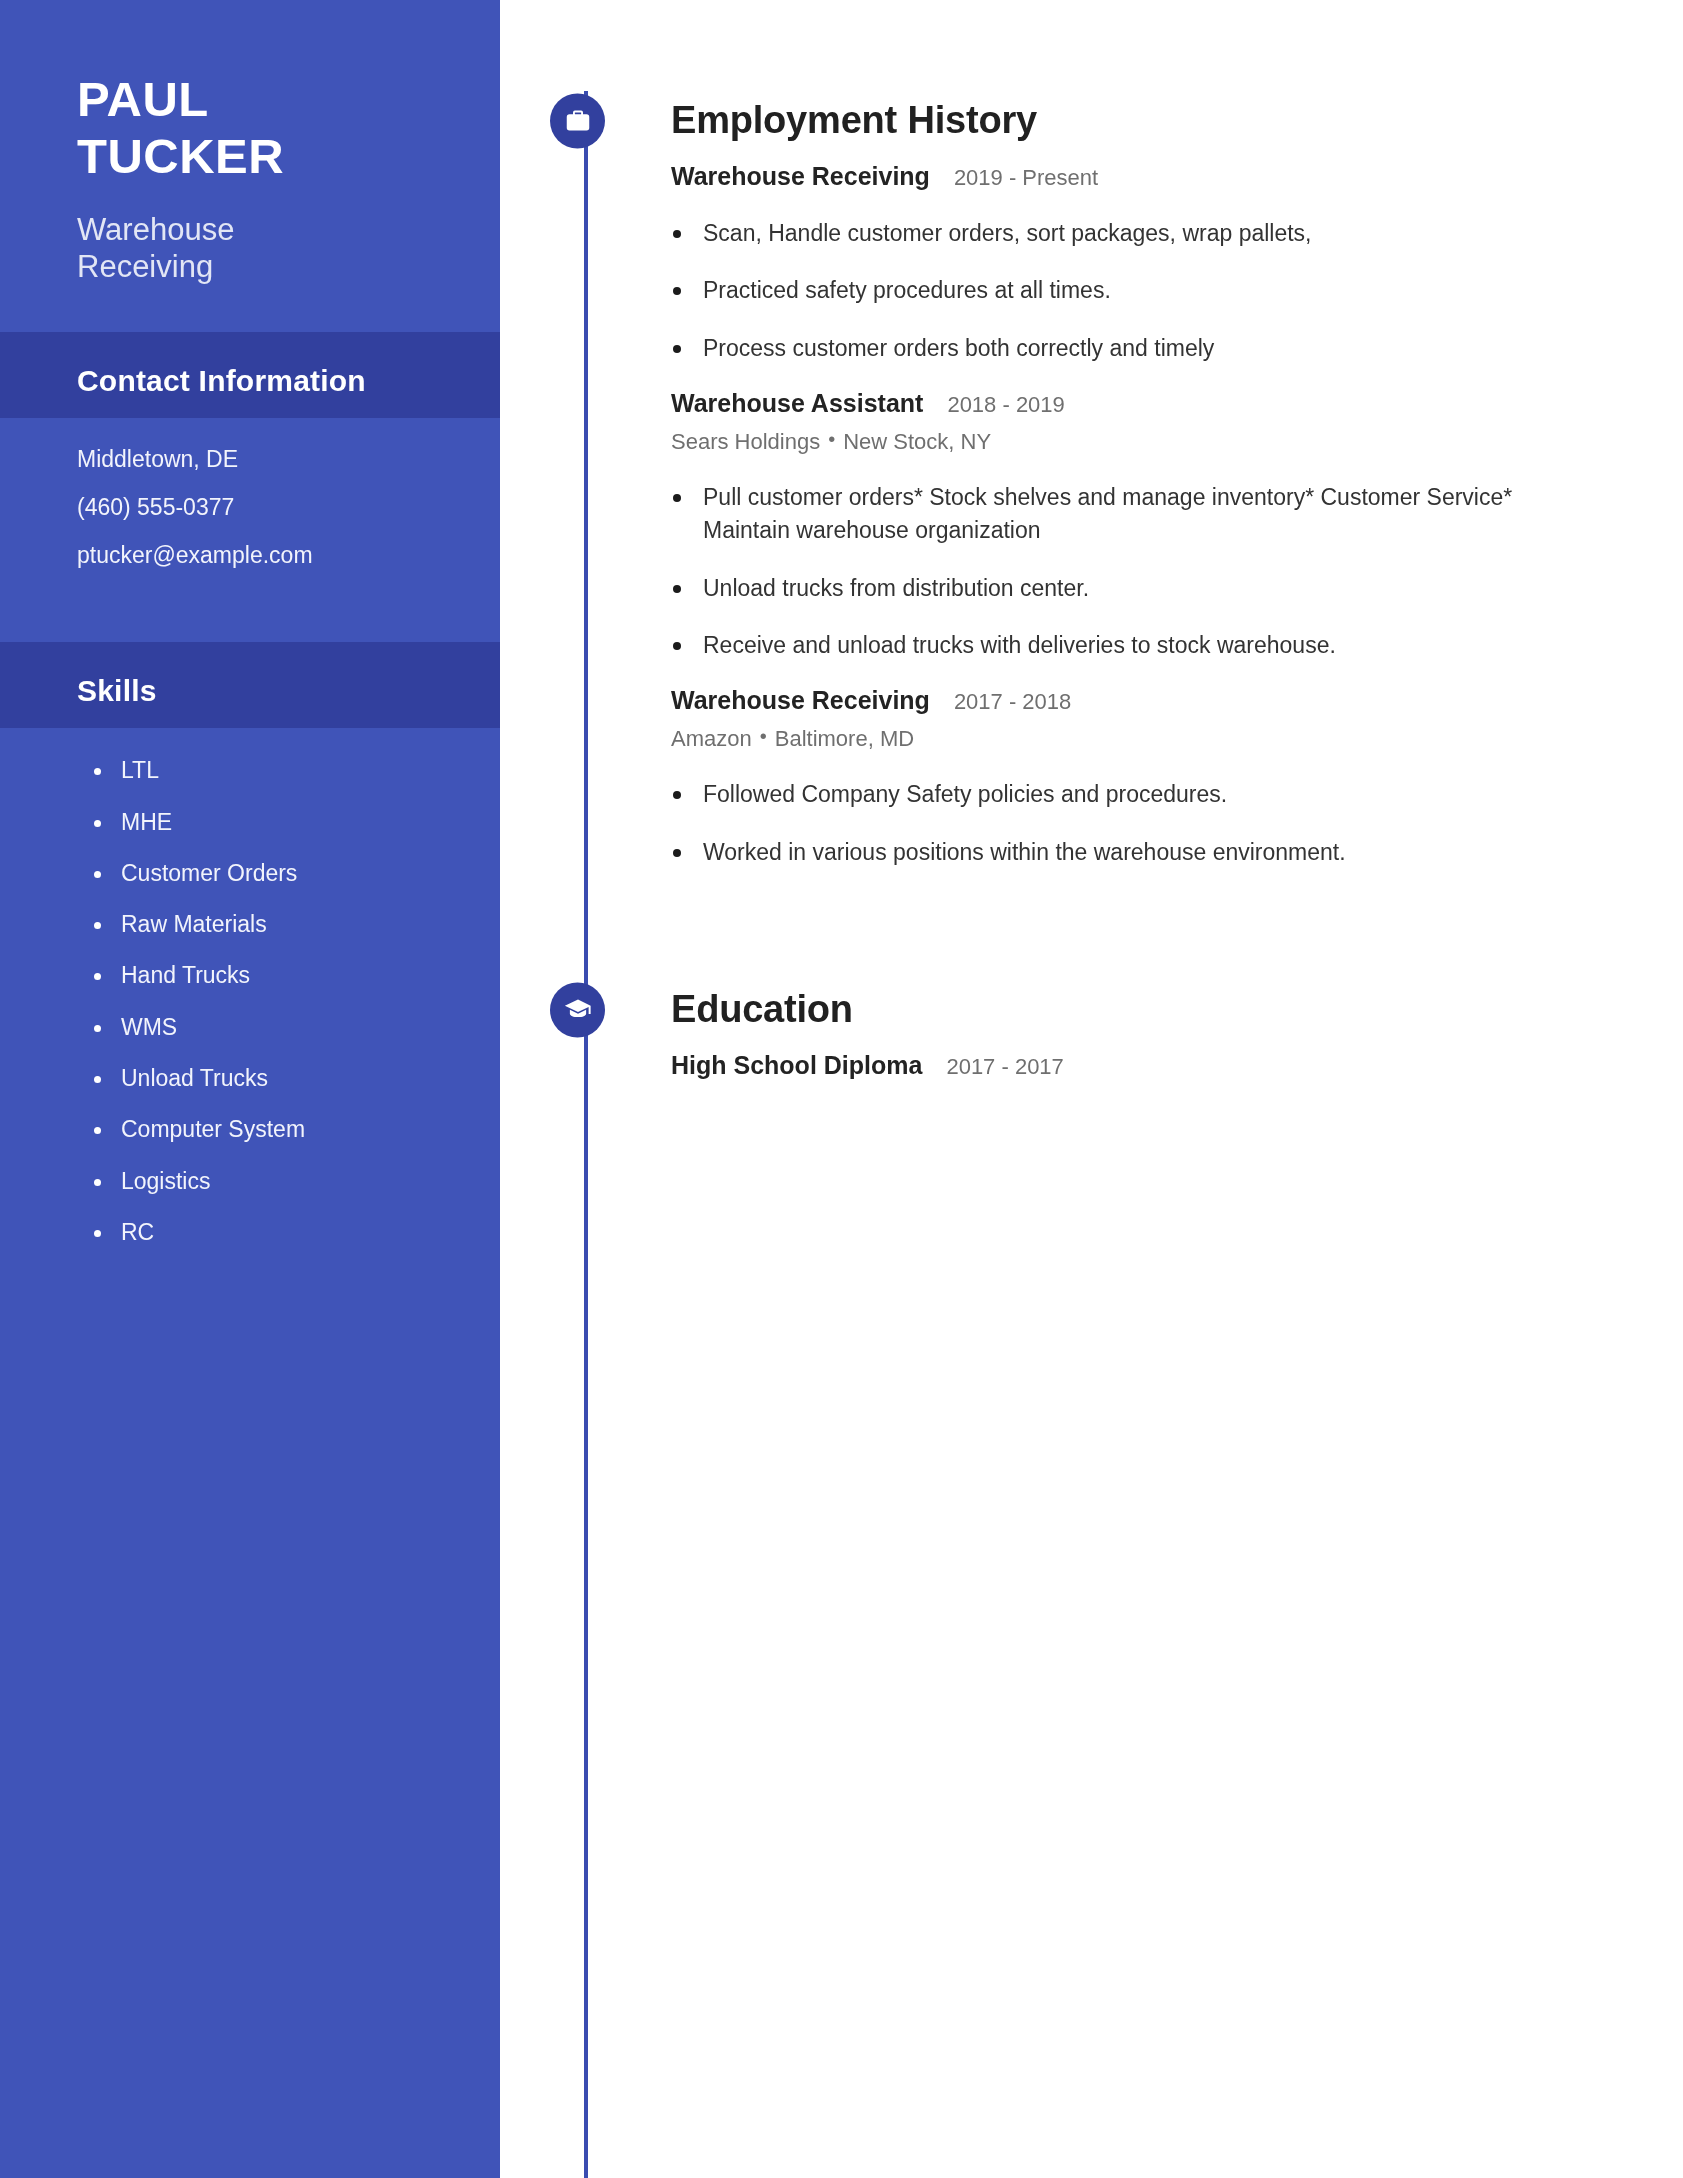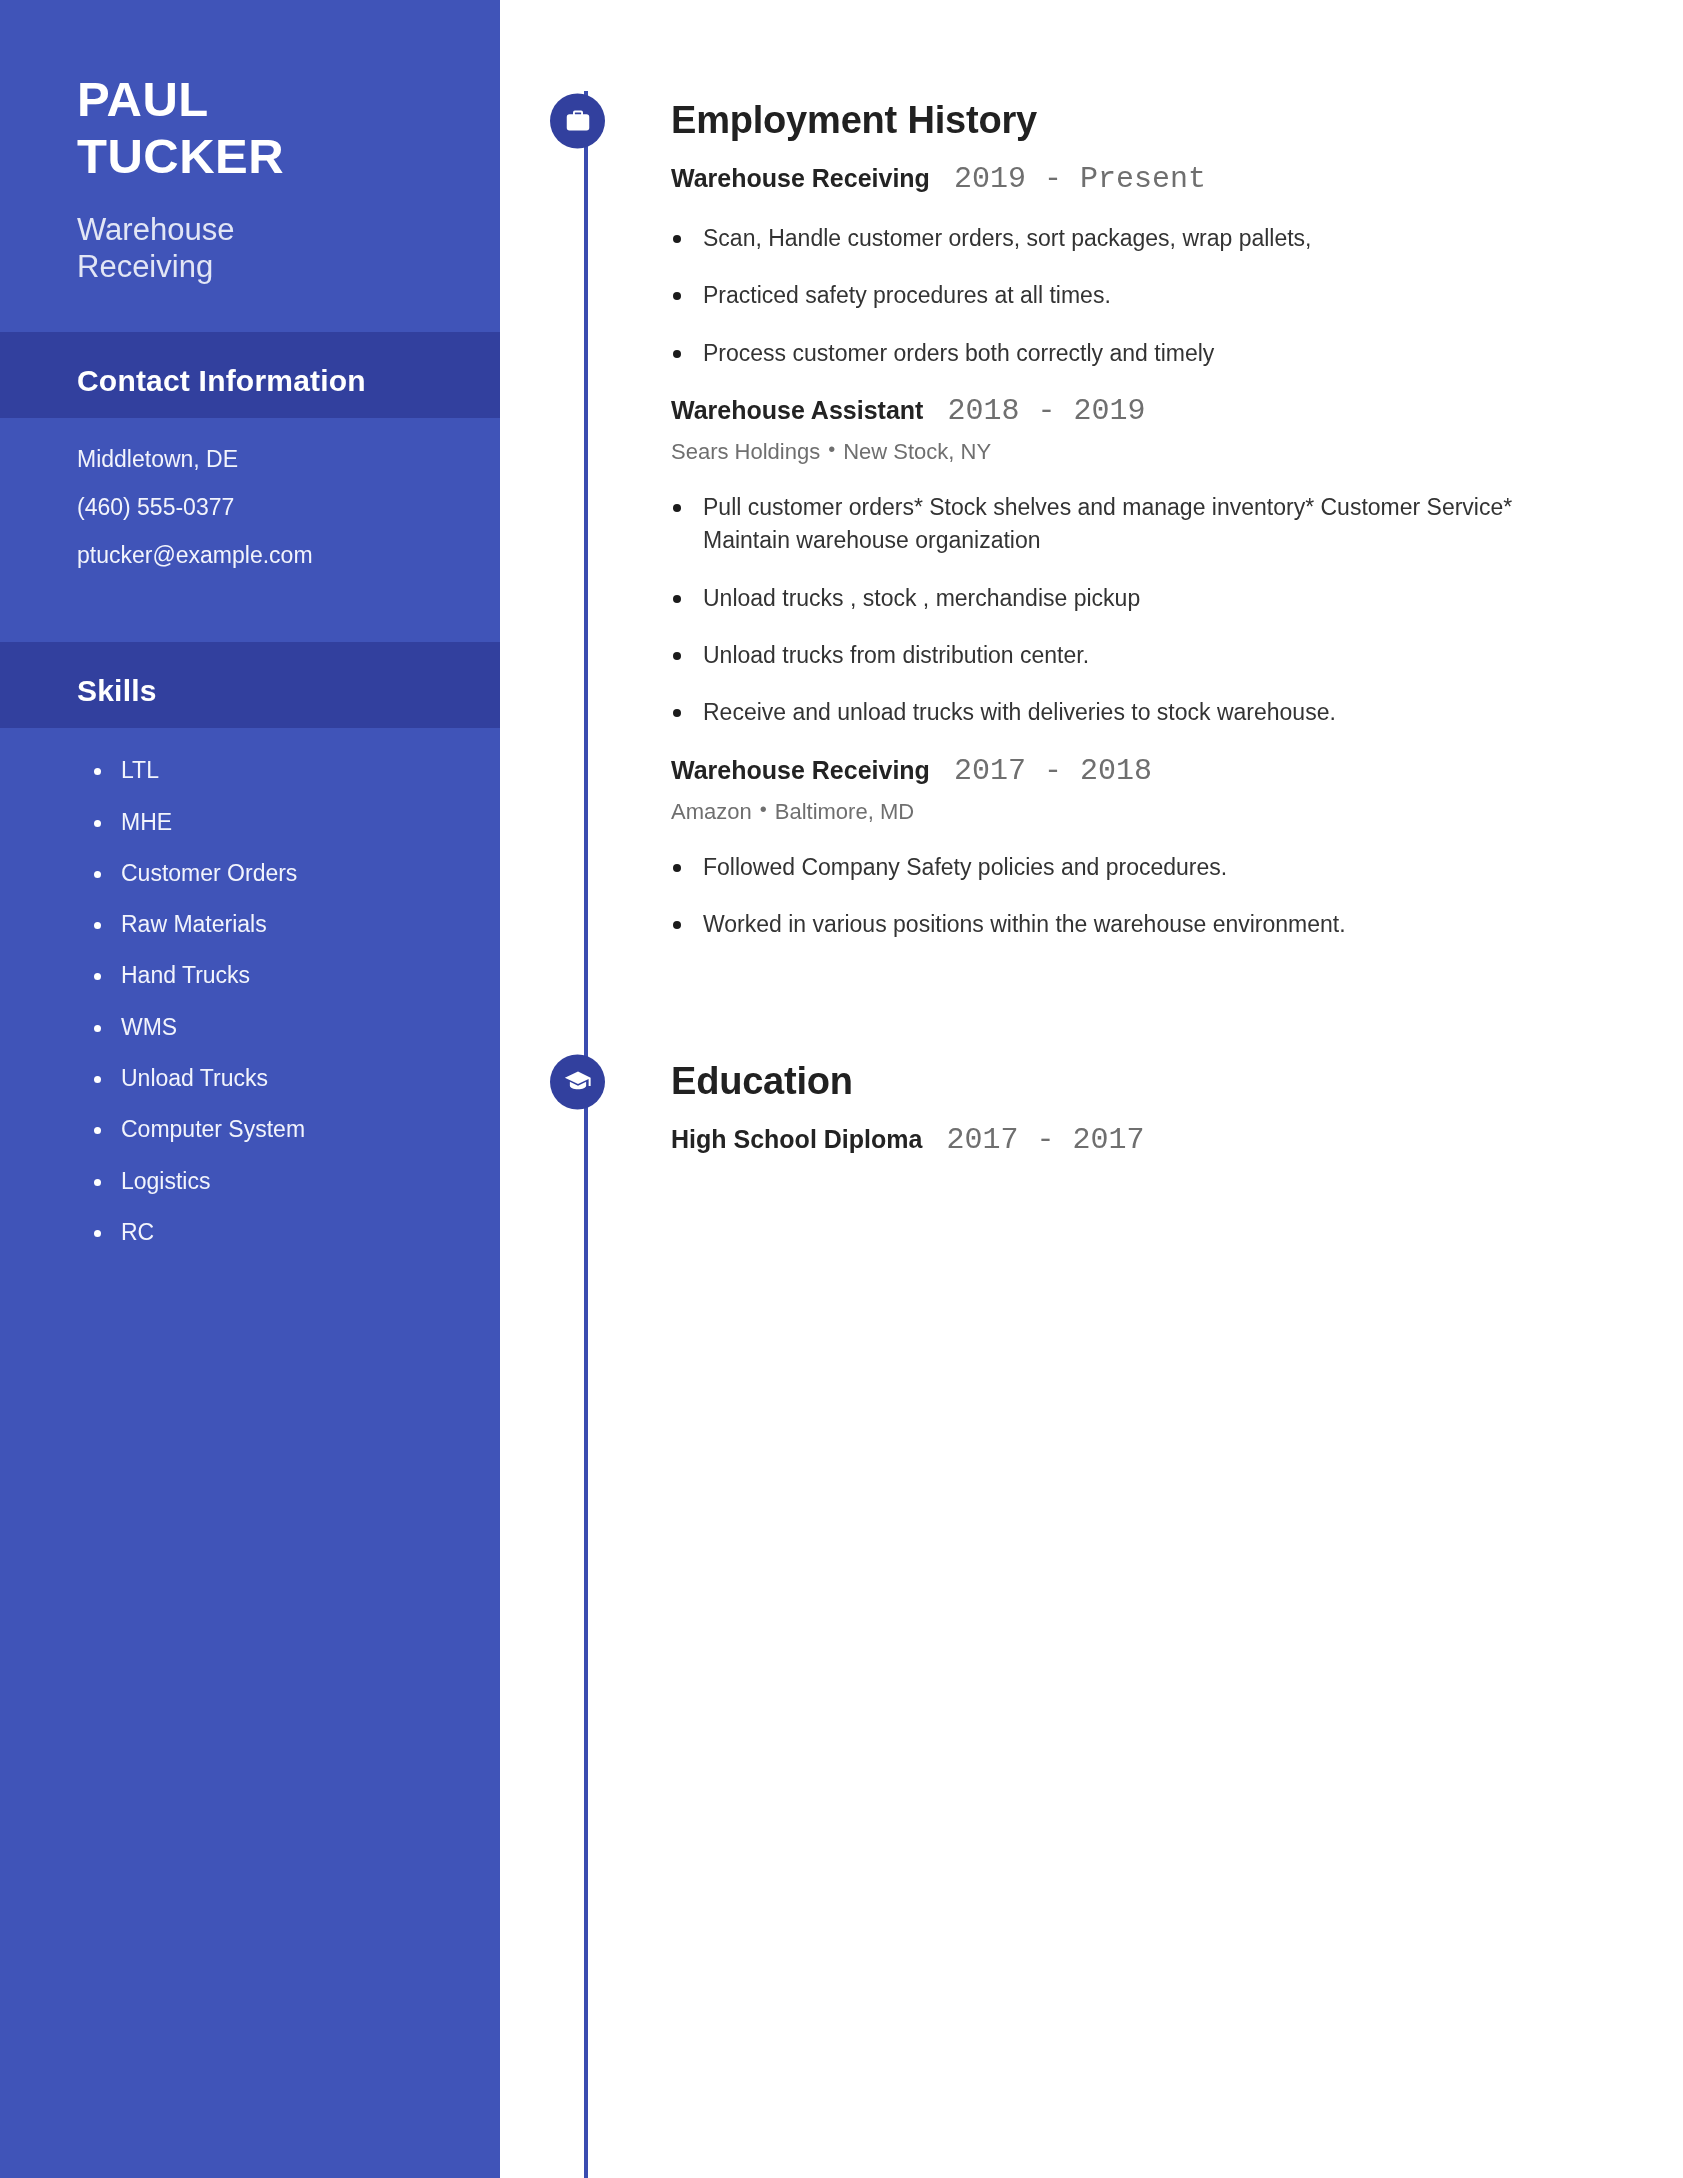--- a/index.html
+++ b/index.html
@@ -171,24 +171,23 @@
     flex-wrap: wrap;
   }
 
   .entry-role {
     font-size: 25px;
     font-weight: bold;
     color: #232323;
   }
 
   .entry-dates {
-    font-size: 30px;
+    font-size: 22px;
     color: #6f6f6f;
     font-weight: 400;
-    font-family: Liberation Mono, monospace;
   }
 
   .entry-meta {
     margin-top: 11px;
     font-size: 22px;
     color: #6f6f6f;
   }
 
   .entry-meta .dot {
     display: inline-block;
@@ -304,21 +303,20 @@
       <div class="entry">
         <div class="entry-head">
           <span class="entry-role">Warehouse Assistant</span>
           <span class="entry-dates">2018 - 2019</span>
         </div>
         <div class="entry-meta">
           <span>Sears Holdings</span><span class="dot">•</span><span>New Stock, NY</span>
         </div>
         <ul class="bullets">
           <li class="bullet">Pull customer orders* Stock shelves and manage inventory* Customer Service* Maintain warehouse organization</li>
-          <li class="bullet">Unload trucks , stock , merchandise pickup</li>
           <li class="bullet">Unload trucks from distribution center.</li>
           <li class="bullet">Receive and unload trucks with deliveries to stock warehouse.</li>
         </ul>
       </div>
 
       <div class="entry">
         <div class="entry-head">
           <span class="entry-role">Warehouse Receiving</span>
           <span class="entry-dates">2017 - 2018</span>
         </div>

